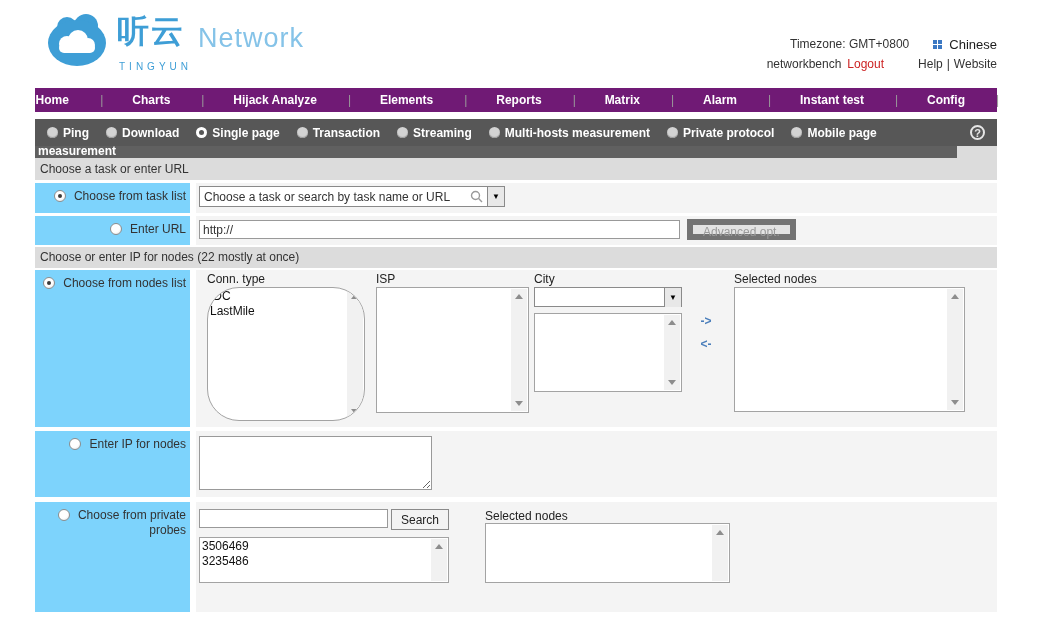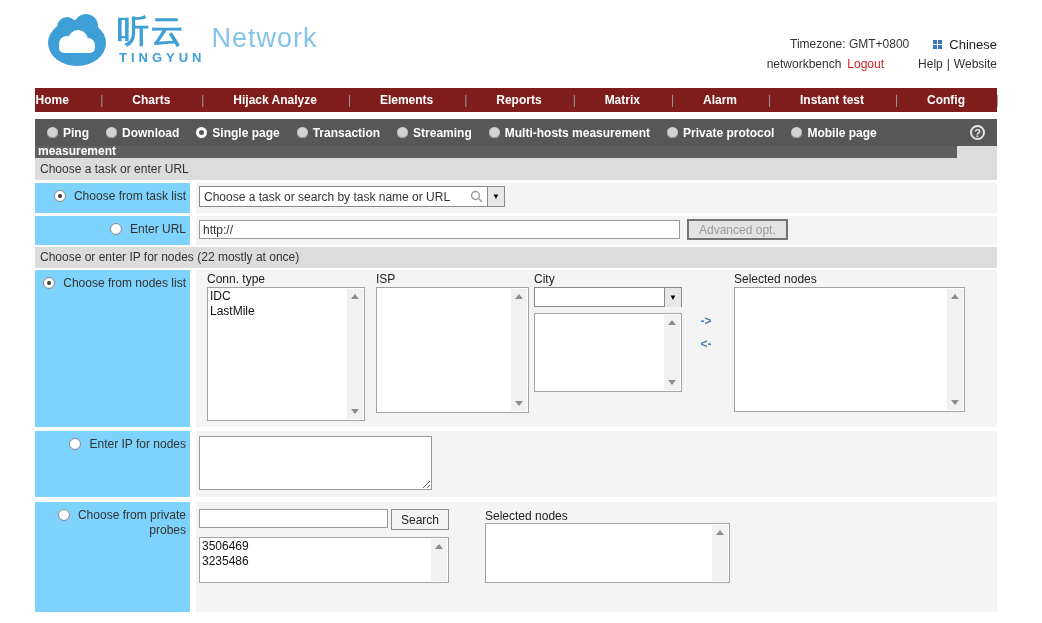--- a/index.html
+++ b/index.html
@@ -6,38 +6,38 @@
   html,body { background:#fff; }
   body { font-family:"Liberation Sans", sans-serif; font-size:12px; color:#333; }
   .page { width:1042px; height:623px; overflow:hidden; position:relative; background:#fff; }
 
   
   .header { position:relative; height:88px; }
   .logo { position:absolute; left:45px; top:14px; display:flex; align-items:flex-start; }
   .logo-cloud { width:64px; height:54px; }
   .logo-txt { margin-left:8px; display:flex; flex-direction:column; }
   .logo-cn { font-size:32px; font-weight:bold; color:#3e9ed6; line-height:34px; letter-spacing:2px; }
-  .logo-sub { font-size:13px; font-weight:bold; color:#3e9ed6; letter-spacing:4px; margin-top:2px; margin-left:2px; }
+  .logo-sub { font-size:10px; font-weight:normal; color:#3e9ed6; letter-spacing:4px; margin-top:13px; margin-left:2px; }
   .logo-net { font-size:27px; color:#85c3e8; margin-left:6px; margin-top:9px; letter-spacing:1px; }
   .hdr-right { position:absolute; right:45px; top:34px; text-align:right; }
   .hdr-line { display:flex; align-items:center; justify-content:flex-end; height:20px; }
   .tz { color:#333; }
   .grid-icon { display:inline-flex; flex-wrap:wrap; width:9px; height:9px; margin:0 7px 0 24px; }
   .grid-icon i { width:4px; height:4px; background:#3b78c3; }
   .grid-icon i:nth-child(1){margin:0 1px 1px 0;} .grid-icon i:nth-child(2){margin-bottom:1px;}
   .grid-icon i:nth-child(3){margin-right:1px;}
   .lang { color:#1c1c1c; font-size:13px; cursor:pointer; }
   .user { color:#333; }
   .logout { color:#cc2222; margin-left:6px; cursor:pointer; }
   .help-web { margin-left:34px; color:#333; }
   .help-web span { cursor:pointer; }
   .hw-sep { color:#333; margin:0 4px; cursor:default; }
 
   
-  .nav { margin:0 45px 0 35px; height:24px; background:#7f1d1d; display:flex; align-items:center; color:#fff; font-weight:bold;gap:31px; }
+  .nav { margin:0 45px 0 35px; height:24px; background:#701a75; display:flex; align-items:center; color:#fff; font-weight:bold;gap:31px; }
   .nav-item { flex:1 1 0; text-align:center; cursor:pointer; white-space:nowrap; }
   .nav-item.home { flex:2.1 1 0; }
   .nav-sep { color:#9a9a9a; font-weight:normal; width:1px; }
 
   
   .tabbar { margin:7px 45px 0 35px; height:27px; background:#575757; display:flex; align-items:center; color:#fff; font-weight:bold; padding-left:12px; }
   .tab { display:flex; align-items:center; margin-right:17px; cursor:pointer; white-space:nowrap; }
   .tab-radio { width:11px; height:11px; border-radius:50%; background:#d3d3d3; margin-right:5px; box-shadow:inset 0 -1px 1px #9a9a9a; position:relative; }
   .tab.sel .tab-radio { background:#fff; box-shadow:none; }
   .tab.sel .tab-radio::after { content:""; position:absolute; left:3px; top:3px; width:5px; height:5px; border-radius:50%; background:#575757; }
@@ -70,34 +70,34 @@
   .row.private { margin-top:5px; height:110px; }
 
   
   .combo { position:absolute; left:3px; top:3px; width:306px; height:21px; background:#fff; border:1px solid #8a8a8a; display:flex; align-items:center; }
   .combo-text { flex:1 1 auto; padding-left:4px; color:#333; white-space:nowrap; overflow:hidden; }
   .mag { width:13px; height:13px; margin-right:4px; flex:0 0 auto; }
   .combo-btn { width:17px; height:19px; background:#e8e8e8; border-left:1px solid #8a8a8a; display:flex; align-items:center; justify-content:center; font-size:8px; color:#000; cursor:pointer; flex:0 0 auto; }
 
   
   .url-input { position:absolute; left:3px; top:4px; width:481px; height:19px; border:1px solid #999; font-family:"Liberation Sans",sans-serif; font-size:12px; padding:1px 3px; color:#333; }
-  .adv-btn { position:absolute; left:491px; top:3px; height:21px; background:#e3e3e3; border:2px solid #737373; color:#9b9b9b; font-size:12px; padding:0 10px; cursor:pointer; font-family:"Liberation Sans",sans-serif; }
+  .adv-btn { position:absolute; left:491px; top:3px; height:21px; background:#e3e3e3; border:6px solid #737373; color:#9b9b9b; font-size:12px; padding:0 10px; cursor:pointer; font-family:"Liberation Sans",sans-serif; }
 
   
   .nodes-body { display:flex; padding-top:2px; }
   .ncol { display:flex; flex-direction:column; }
   .ncol-label { line-height:14px; margin-bottom:1px; color:#222; }
   .listbox { position:relative; background:#fff; border:1px solid #a3a3a3; overflow:hidden; }
   .lb-items { position:absolute; left:2px; top:1px; right:18px; line-height:15px; color:#111; }
   .sb { position:absolute; top:1px; right:1px; bottom:1px; width:16px; background:#f1f1f1; }
   .sb .tri-up { position:absolute; top:5px; left:4px; width:0; height:0; border-left:4px solid transparent; border-right:4px solid transparent; border-bottom:5px solid #8d8d8d; }
   .sb .tri-down { position:absolute; bottom:5px; left:4px; width:0; height:0; border-left:4px solid transparent; border-right:4px solid transparent; border-top:5px solid #8d8d8d; }
 
   .col-conn { margin-left:11px; width:158px; }
-  .lb-conn { height:134px; }
+  .lb-conn { height:134px;border-radius:32px; }
   .col-isp { margin-left:11px; width:153px; }
   .lb-isp { height:126px; }
   .col-city { margin-left:5px; width:148px; }
   .city-combo { height:20px; border:1px solid #8a8a8a; background:#fff; display:flex; }
   .city-combo .fill { flex:1 1 auto; }
   .lb-city { margin-top:6px; height:79px; }
   .col-arrows { margin-left:12px; width:24px; padding-top:42px; text-align:center; color:#4a7ebb; font-weight:bold; }
   .arrow { display:block; cursor:pointer; line-height:14px; }
   .arrow + .arrow { margin-top:9px; }
   .col-selected { margin-left:16px; width:231px; }

